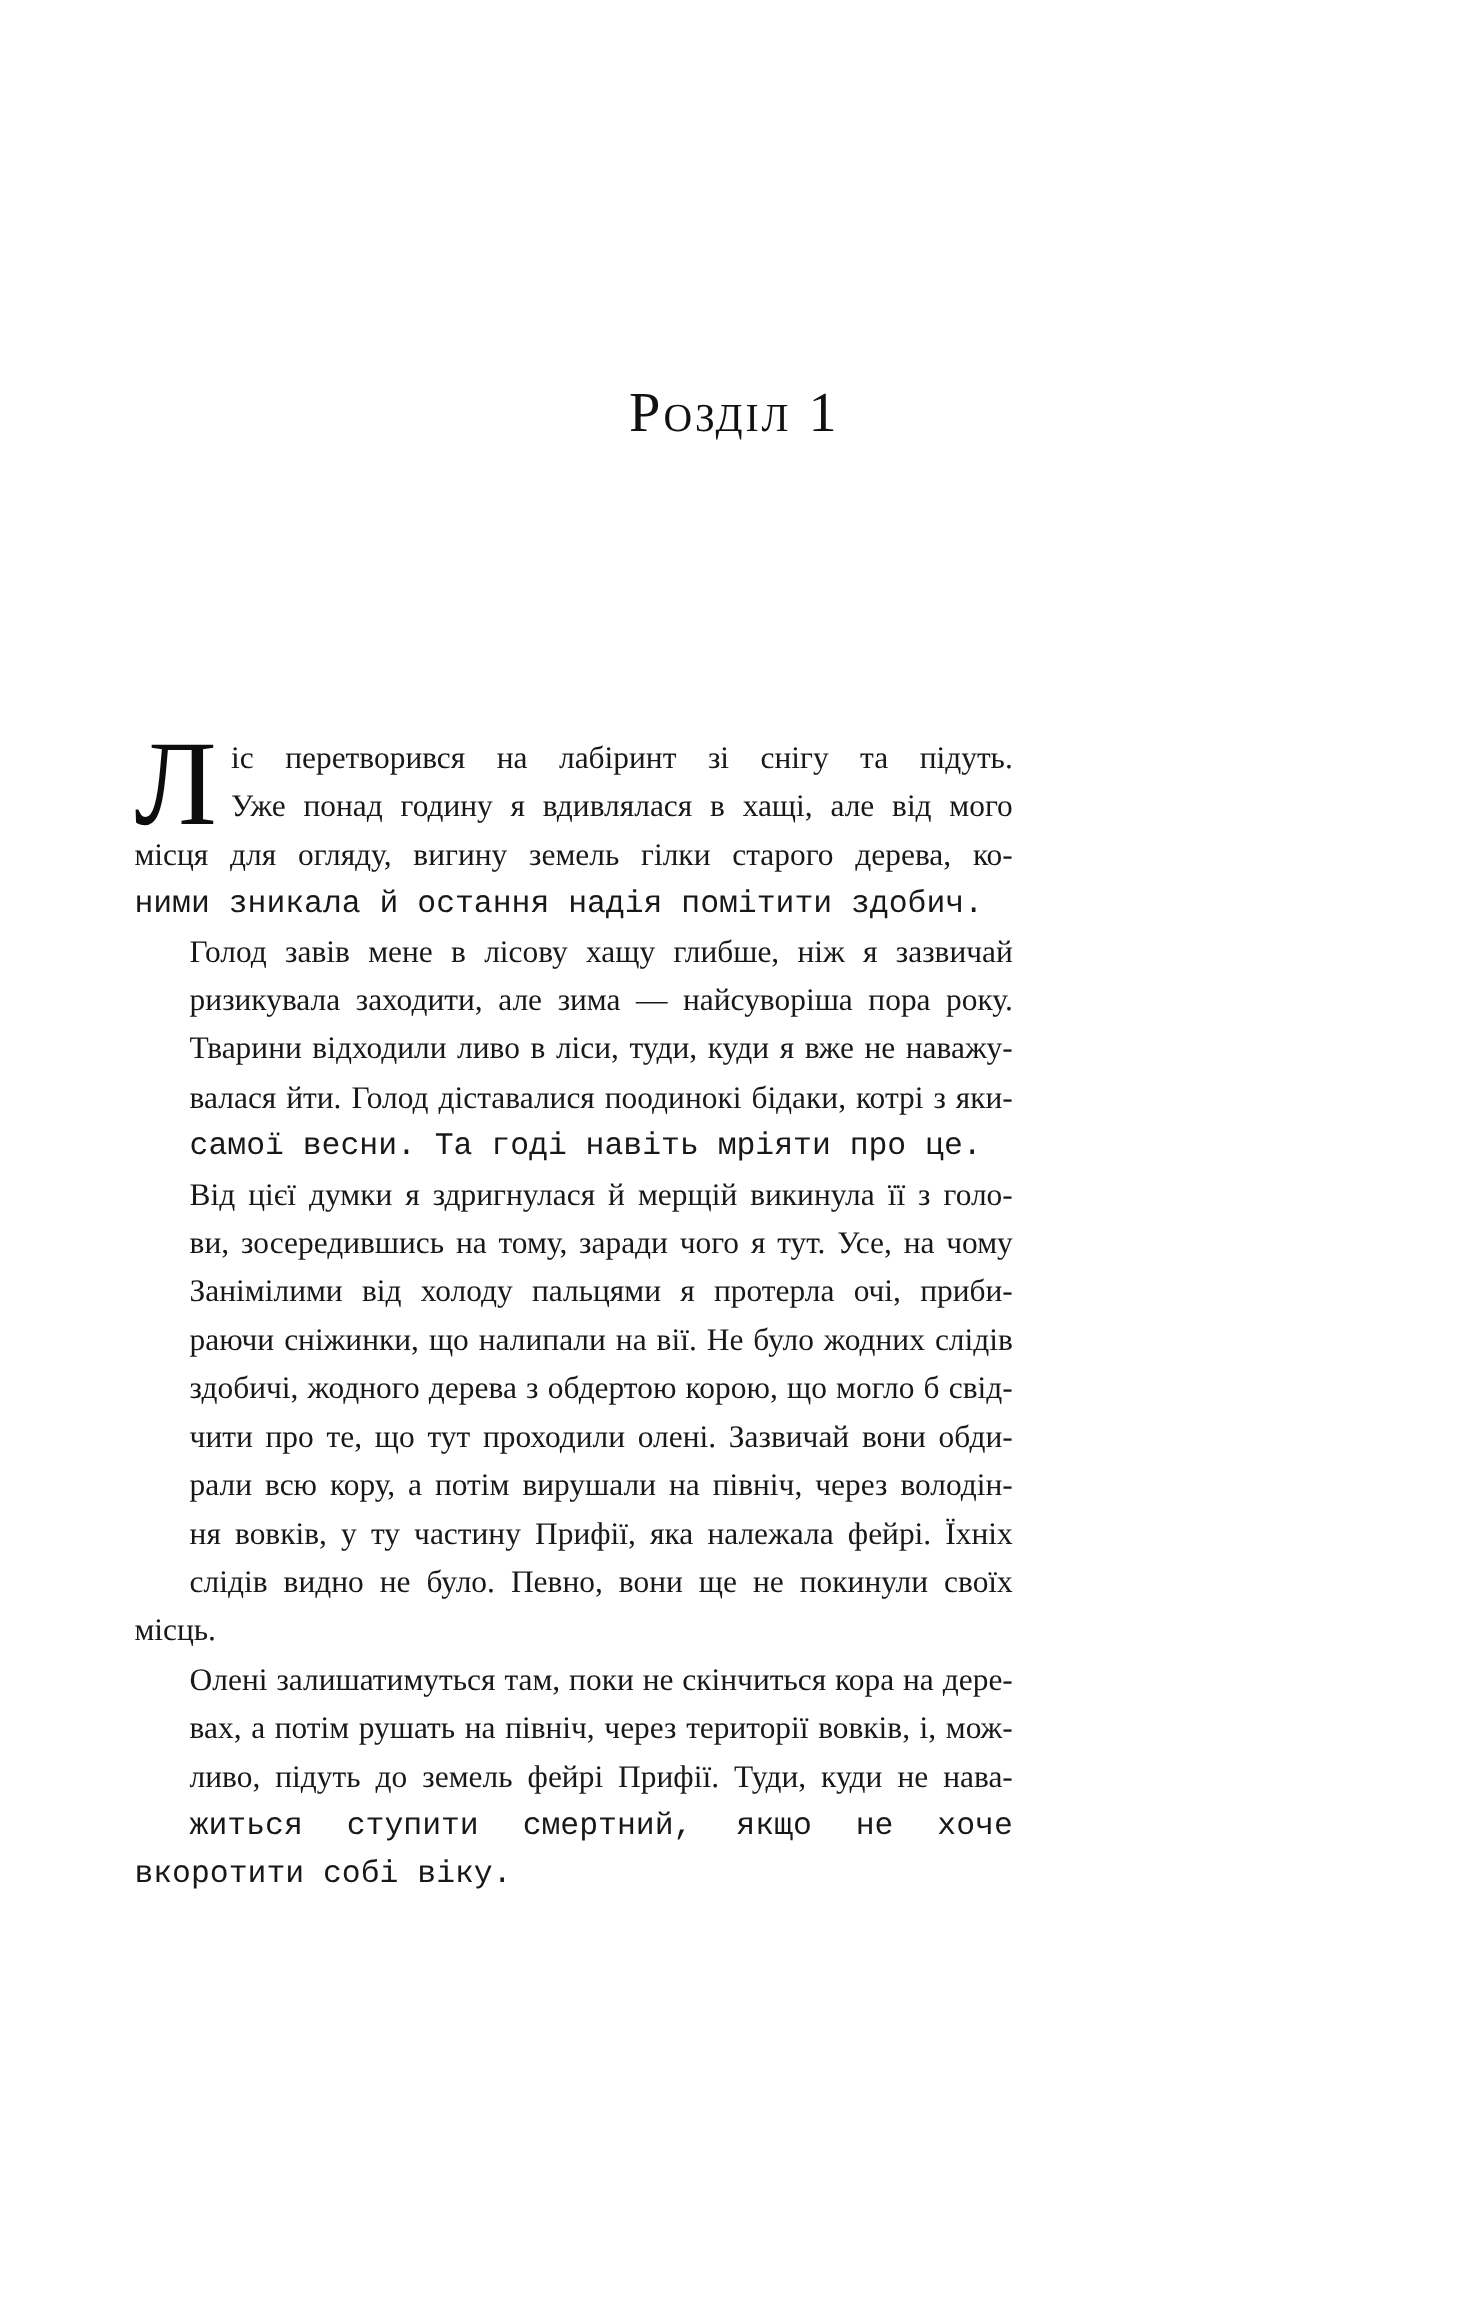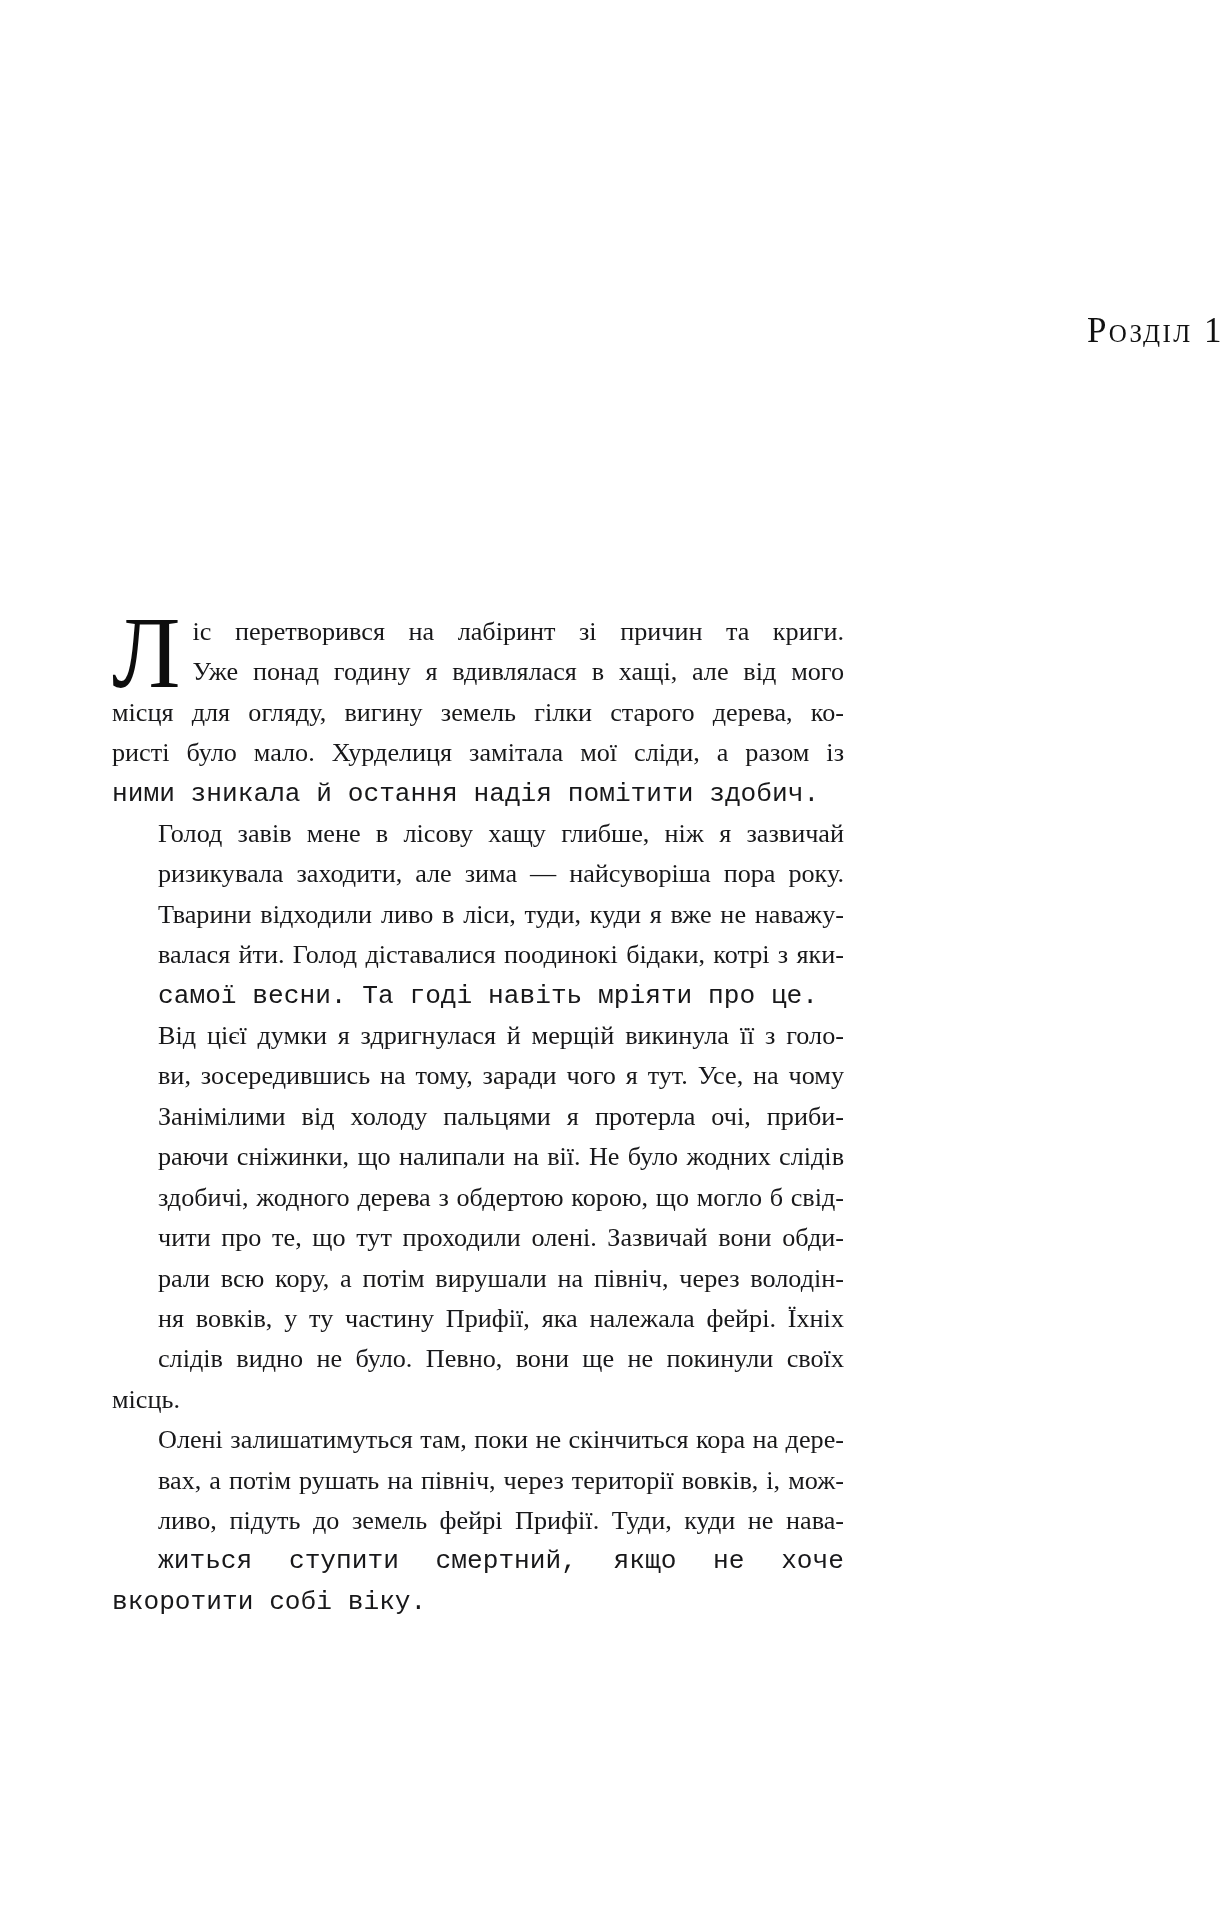--- a/index.html
+++ b/index.html
@@ -23,23 +23,23 @@
     box-sizing: border-box;
     overflow: hidden;
   }
 
   
   .chapter-heading {
     position: absolute;
     left: 0;
     right: 0;
     top: 290px;
-    text-align: right;
+    text-align: center;
     font-family: "Liberation Serif", "DejaVu Serif", serif;
-    font-size: 35px;
+    font-size: 47px;
     line-height: 1.0;
     letter-spacing: 2.5px;
     color: #111111;
     font-variant: small-caps;
     font-weight: 400;
     white-space: pre;
   }
 
   
   .text-block {
@@ -92,24 +92,23 @@
 <body>
 
 <div class="page">
 
   <h1 class="chapter-heading">Розділ 1</h1>
 
   <div class="text-block">
 
     <p class="para first">
       <span class="dropcap">Л</span>
-      <span class="justify-line">іс перетворився на лабіринт зі причин та криги.</span>
+      <span class="justify-line">іс перетворився на лабіринт зі снігу та підуть.</span>
       <span class="justify-line">Уже понад годину я вдивлялася в хащі, але від мого</span>
       <span class="justify-line">місця для огляду, вигину земель гілки старого дерева, ко-</span>
-      <span class="justify-line">ристі було мало. Хурделиця замітала мої сліди, а разом із</span>
       <span class="justify-line last">ними зникала й остання надія помітити здобич.</span>
     </p>
 
     <p class="para">
       <span class="justify-line" style="text-indent:46px">Голод завів мене в лісову хащу глибше, ніж я зазвичай</span>
       <span class="justify-line">ризикувала заходити, але зима — найсуворіша пора року.</span>
       <span class="justify-line">Тварини відходили ливо в ліси, туди, куди я вже не наважу-</span>
       <span class="justify-line">валася йти. Голод діставалися поодинокі бідаки, котрі з яки-</span>
       <span class="justify-line last">самої весни. Та годі навіть мріяти про це.</span>
     </p>

